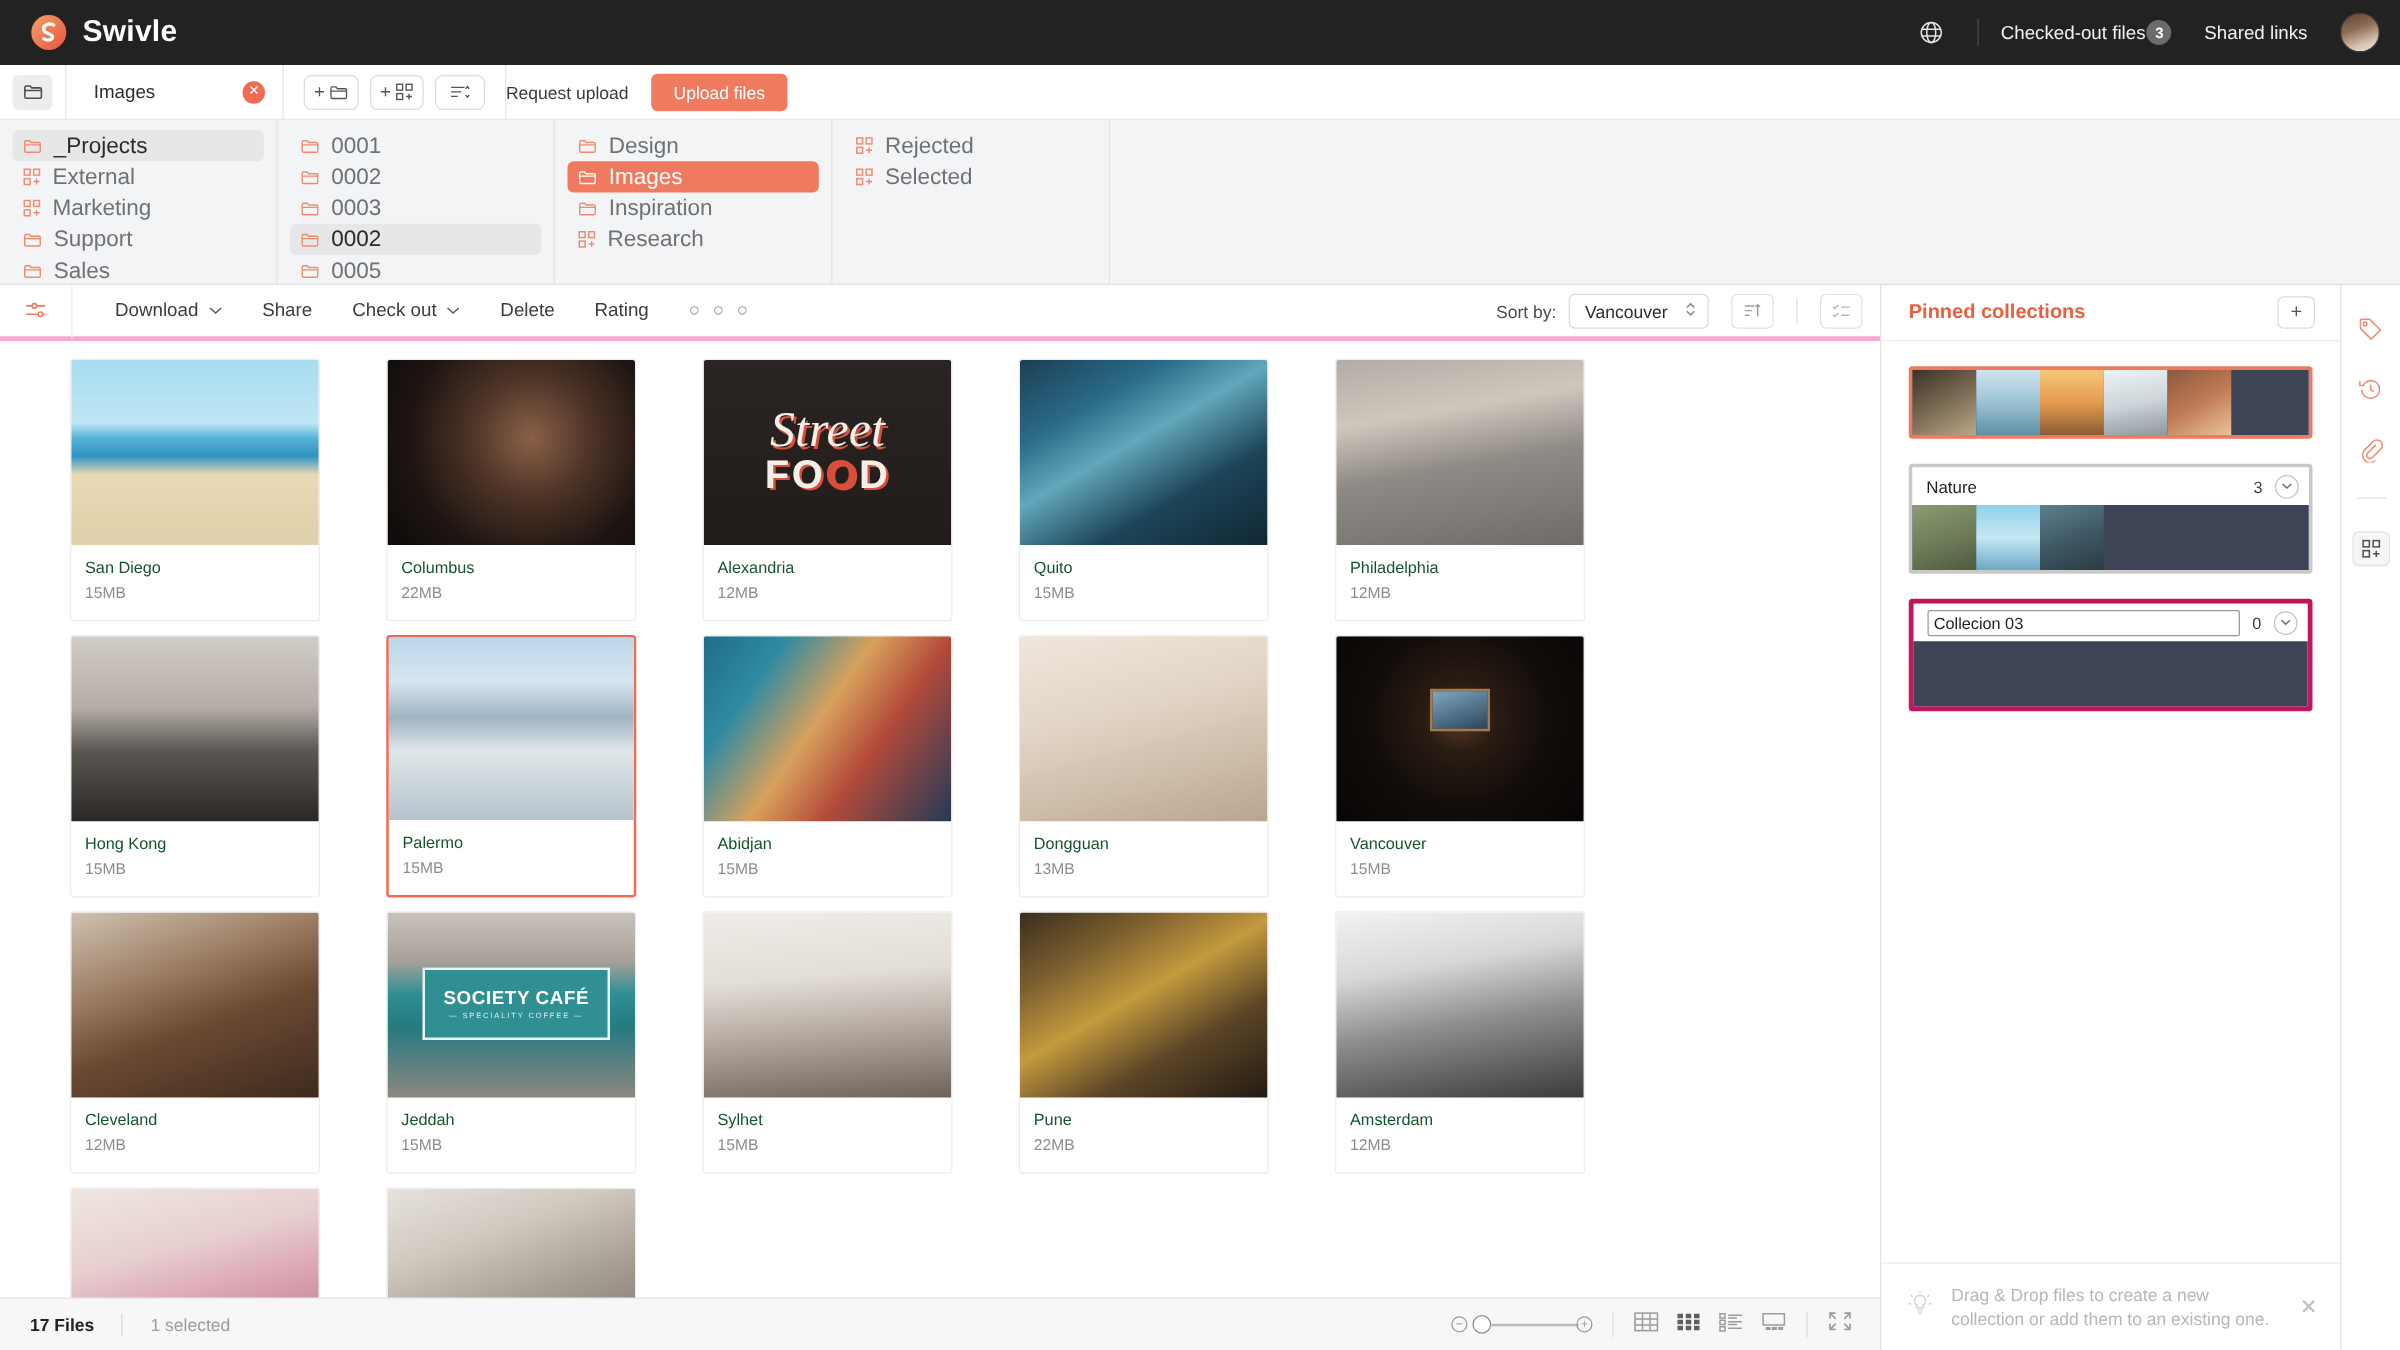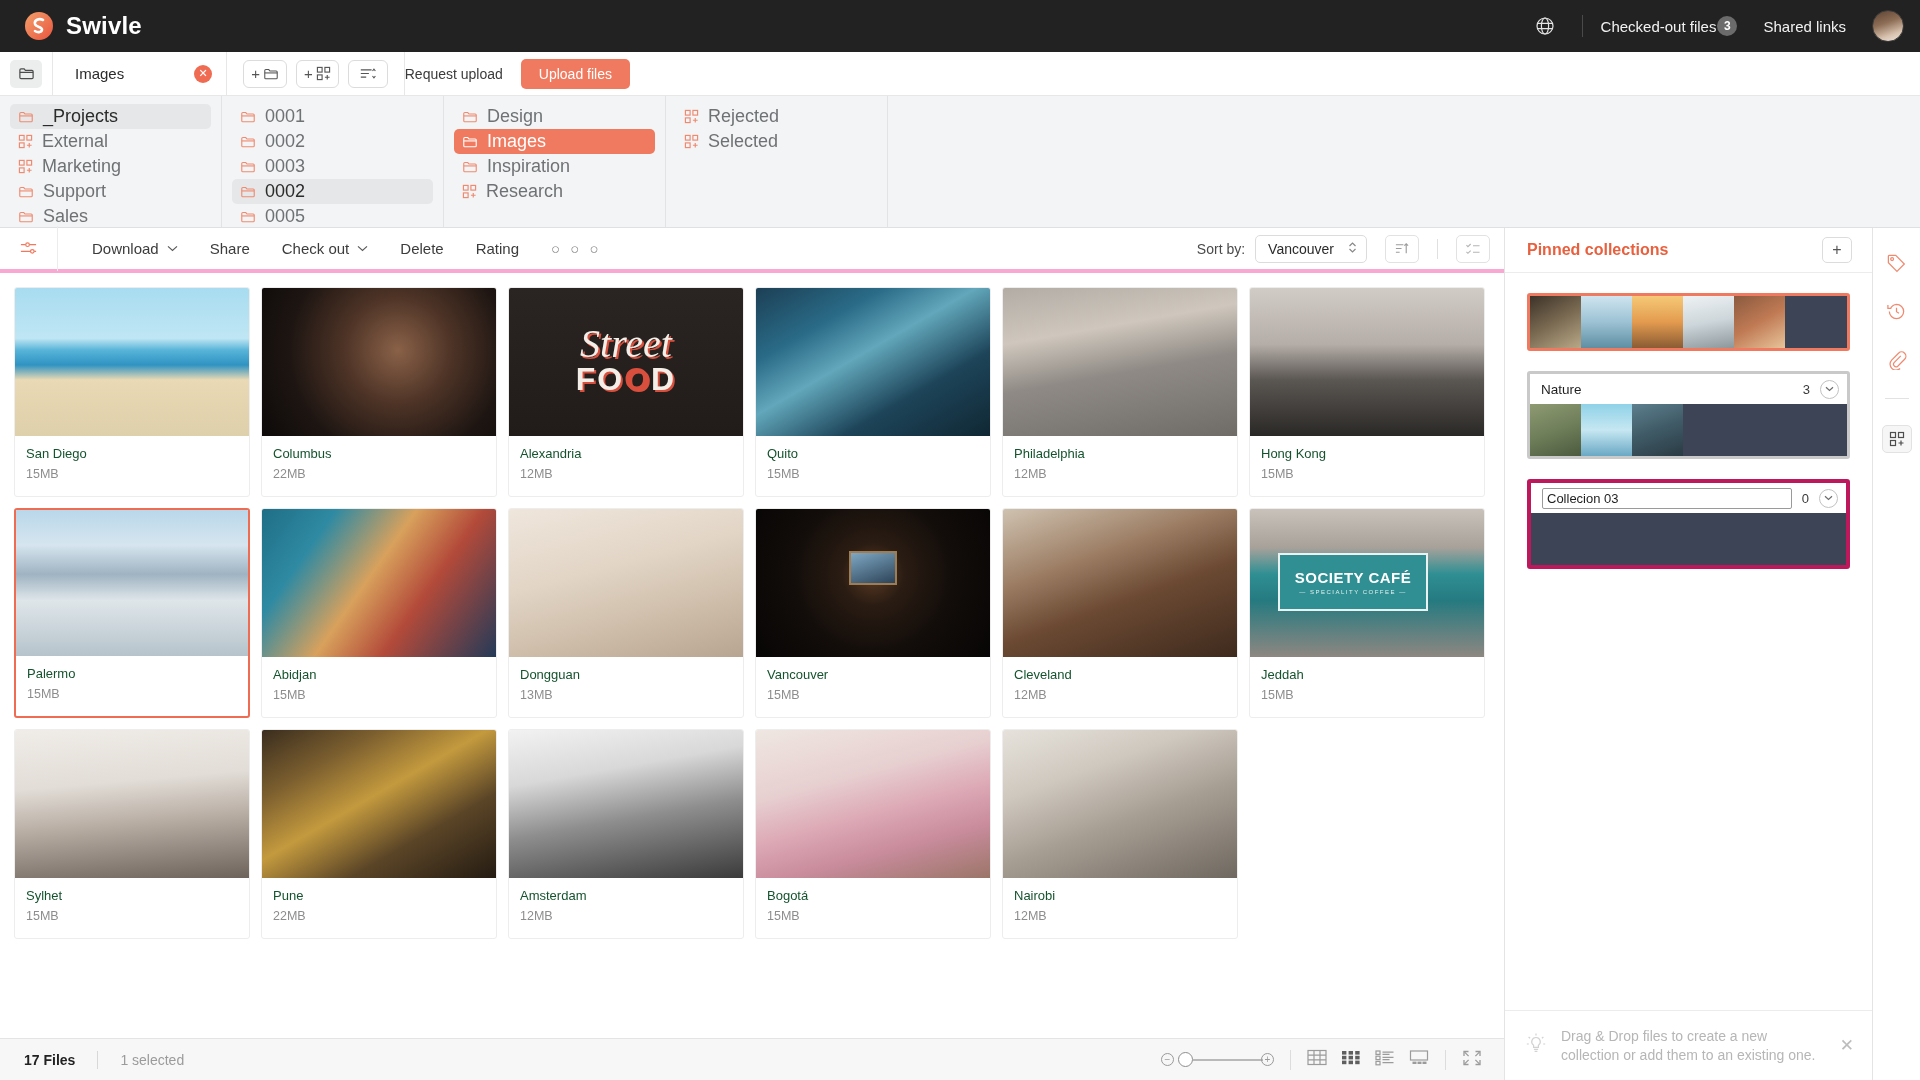--- a/index.html
+++ b/index.html
@@ -120,22 +120,22 @@
   .icon-btn {
     width: 34px; height: 28px; border: 1px solid #e2e2e2; border-radius: 5px; background: #fff;
     display: flex; align-items: center; justify-content: center; margin-left: 18px;
   }
   .thin-sep { width: 1px; height: 20px; background: #e0e0e0; margin-left: 18px; }
 
   
   .gridscroll { flex: 1; overflow: hidden; padding: 14px 0 0 14px; background: #fff; }
   .grid { display: flex; flex-wrap: wrap; gap: 11px; }
   .card {
-    width: 236px; background: #fff; border: 1px solid #ededed; border-radius: 3px;
-    overflow: hidden; display: flex; flex-direction: column;
+    width: 200px; background: #fff; border: 1px solid #ededed; border-radius: 3px;
+    overflow: hidden; display: flex; flex-direction: column; margin-left: 42px;
   }
   .card.selected { border: 2px solid #ef6c53; }
   .thumb { height: 148px; width: 100%; position: relative; overflow: hidden; }
   .card.selected .thumb { height: 146px; }
   .card-meta { padding: 9px 11px 13px 11px; }
   .card-title { font-size: 13px; color: #14532d; line-height: 18px; }
   .card-size { font-size: 12.5px; color: #8d8d8d; line-height: 18px; margin-top: 2px; }
 
   
   .rightpanel {

